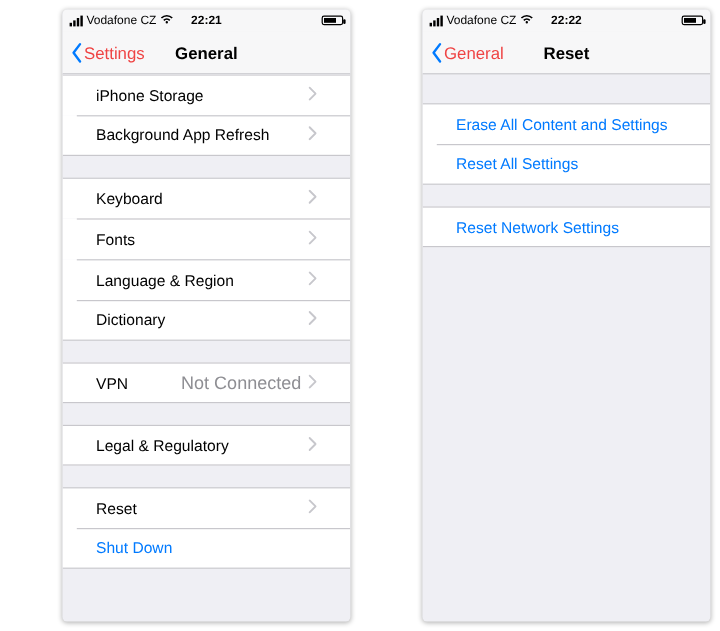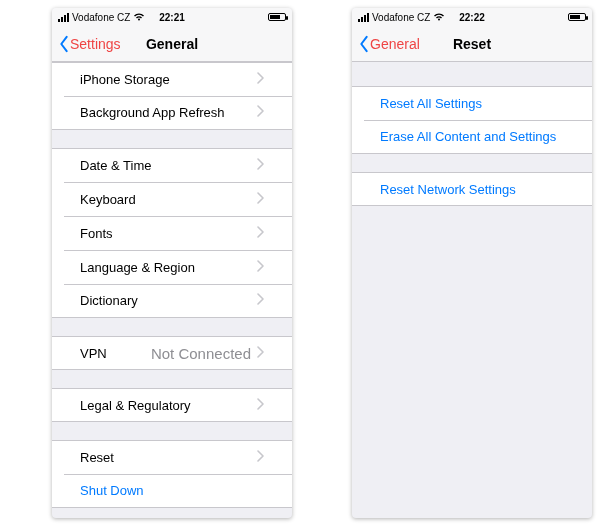--- a/index.html
+++ b/index.html
@@ -164,27 +164,20 @@
         <span class="row-label">Background App Refresh</span>
         <span class="row-detail"></span>
         <span class="chevron"><svg viewBox="0 0 7 12">
               <path d="M1 1l5 5-5 5" stroke="#c7c7cc" stroke-width="1.6" fill="none" stroke-linecap="round" stroke-linejoin="round"></path>
             </svg></span>
       </div>
     </div>
 
     <div class="group">
       <div class="row">
-        <span class="row-label">Date &amp; Time</span>
-        <span class="row-detail"></span>
-        <span class="chevron"><svg viewBox="0 0 7 12">
-              <path d="M1 1l5 5-5 5" stroke="#c7c7cc" stroke-width="1.6" fill="none" stroke-linecap="round" stroke-linejoin="round"></path>
-            </svg></span>
-      </div>
-      <div class="row">
         <span class="row-label">Keyboard</span>
         <span class="row-detail"></span>
         <span class="chevron"><svg viewBox="0 0 7 12">
               <path d="M1 1l5 5-5 5" stroke="#c7c7cc" stroke-width="1.6" fill="none" stroke-linecap="round" stroke-linejoin="round"></path>
             </svg></span>
       </div>
       <div class="row">
         <span class="row-label">Fonts</span>
         <span class="row-detail"></span>
         <span class="chevron"><svg viewBox="0 0 7 12">
@@ -272,25 +265,25 @@
           <path d="M9 2L3 10l6 8" stroke="#007aff" stroke-width="2.2" fill="none" stroke-linecap="round" stroke-linejoin="round"></path>
         </svg>
       <span>General</span>
     </div>
     <div class="nav-title">Reset</div>
   </div>
 
   <div class="content">
     <div class="group" style="margin-top:24px">
       <div class="row action-blue">
+        <span class="row-label">Erase All Content and Settings</span>
+      </div>
+      <div class="row action-blue">
         <span class="row-label">Reset All Settings</span>
       </div>
-      <div class="row action-blue">
-        <span class="row-label">Erase All Content and Settings</span>
-      </div>
     </div>
     <div class="group">
       <div class="row action-blue">
         <span class="row-label">Reset Network Settings</span>
       </div>
     </div>
   </div>
 </div>
 
 </body></html>

